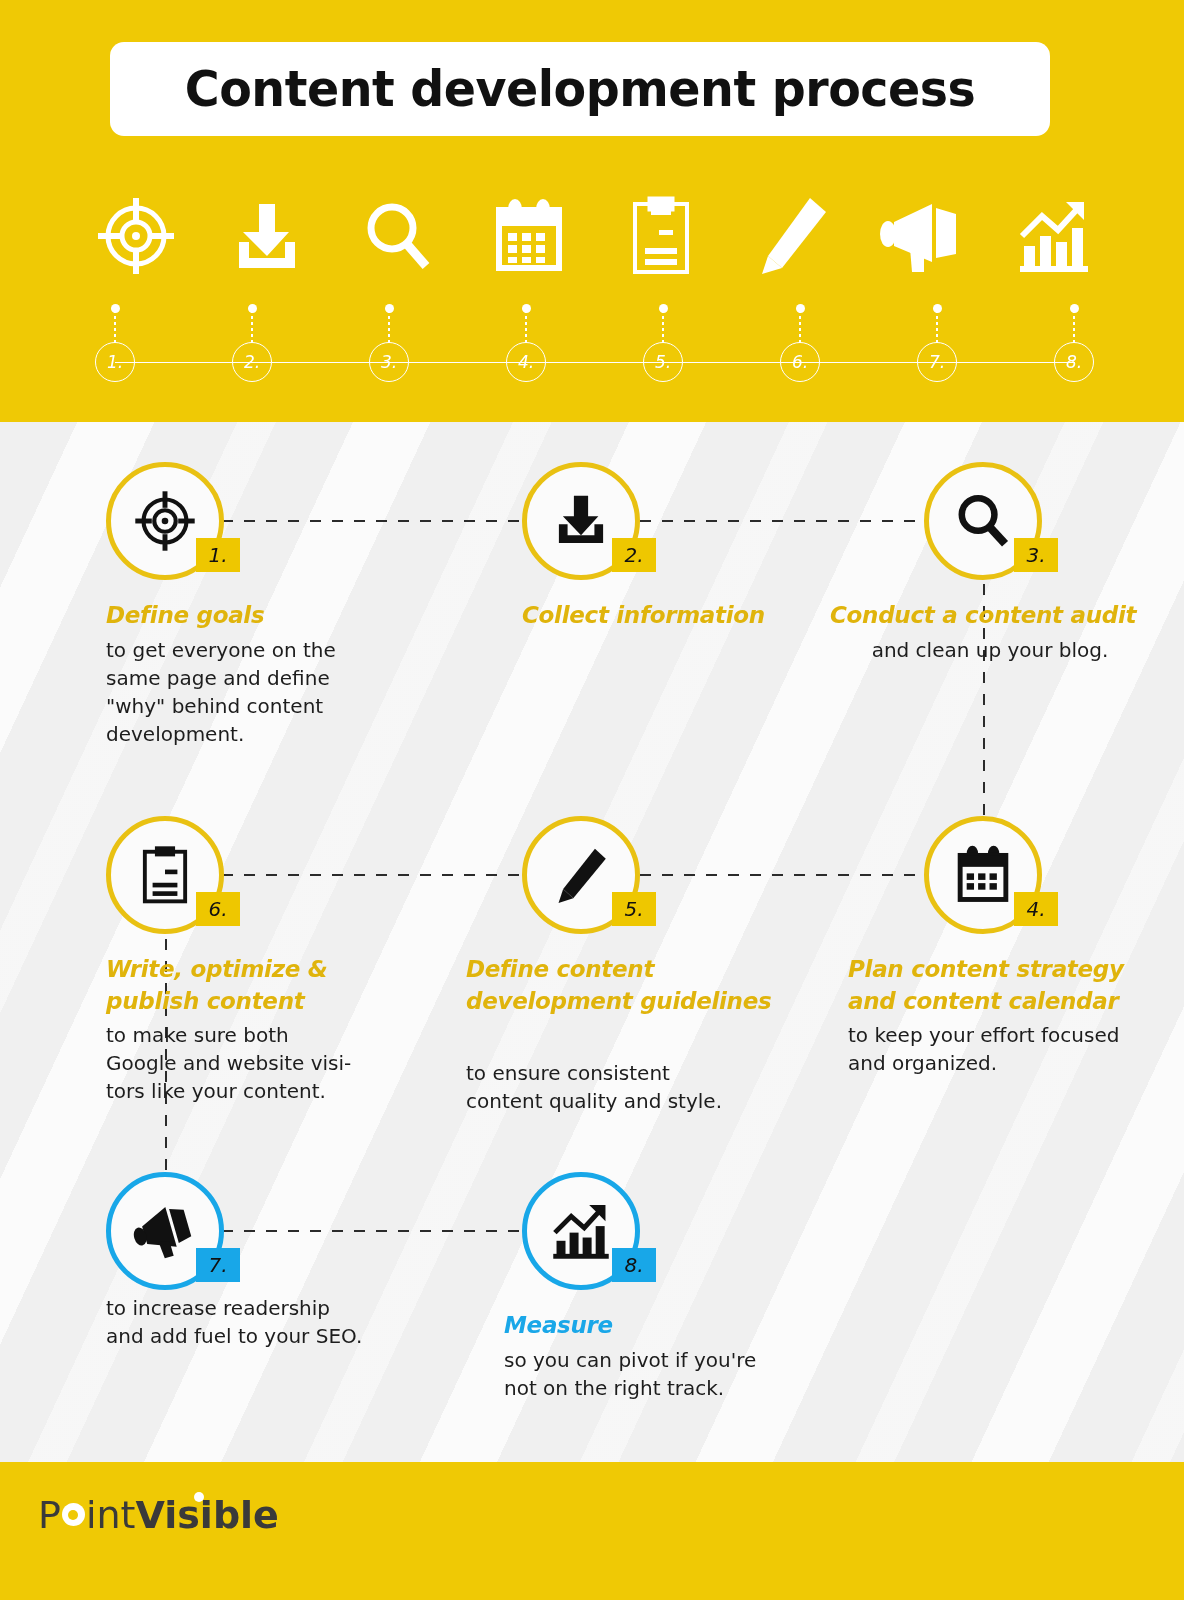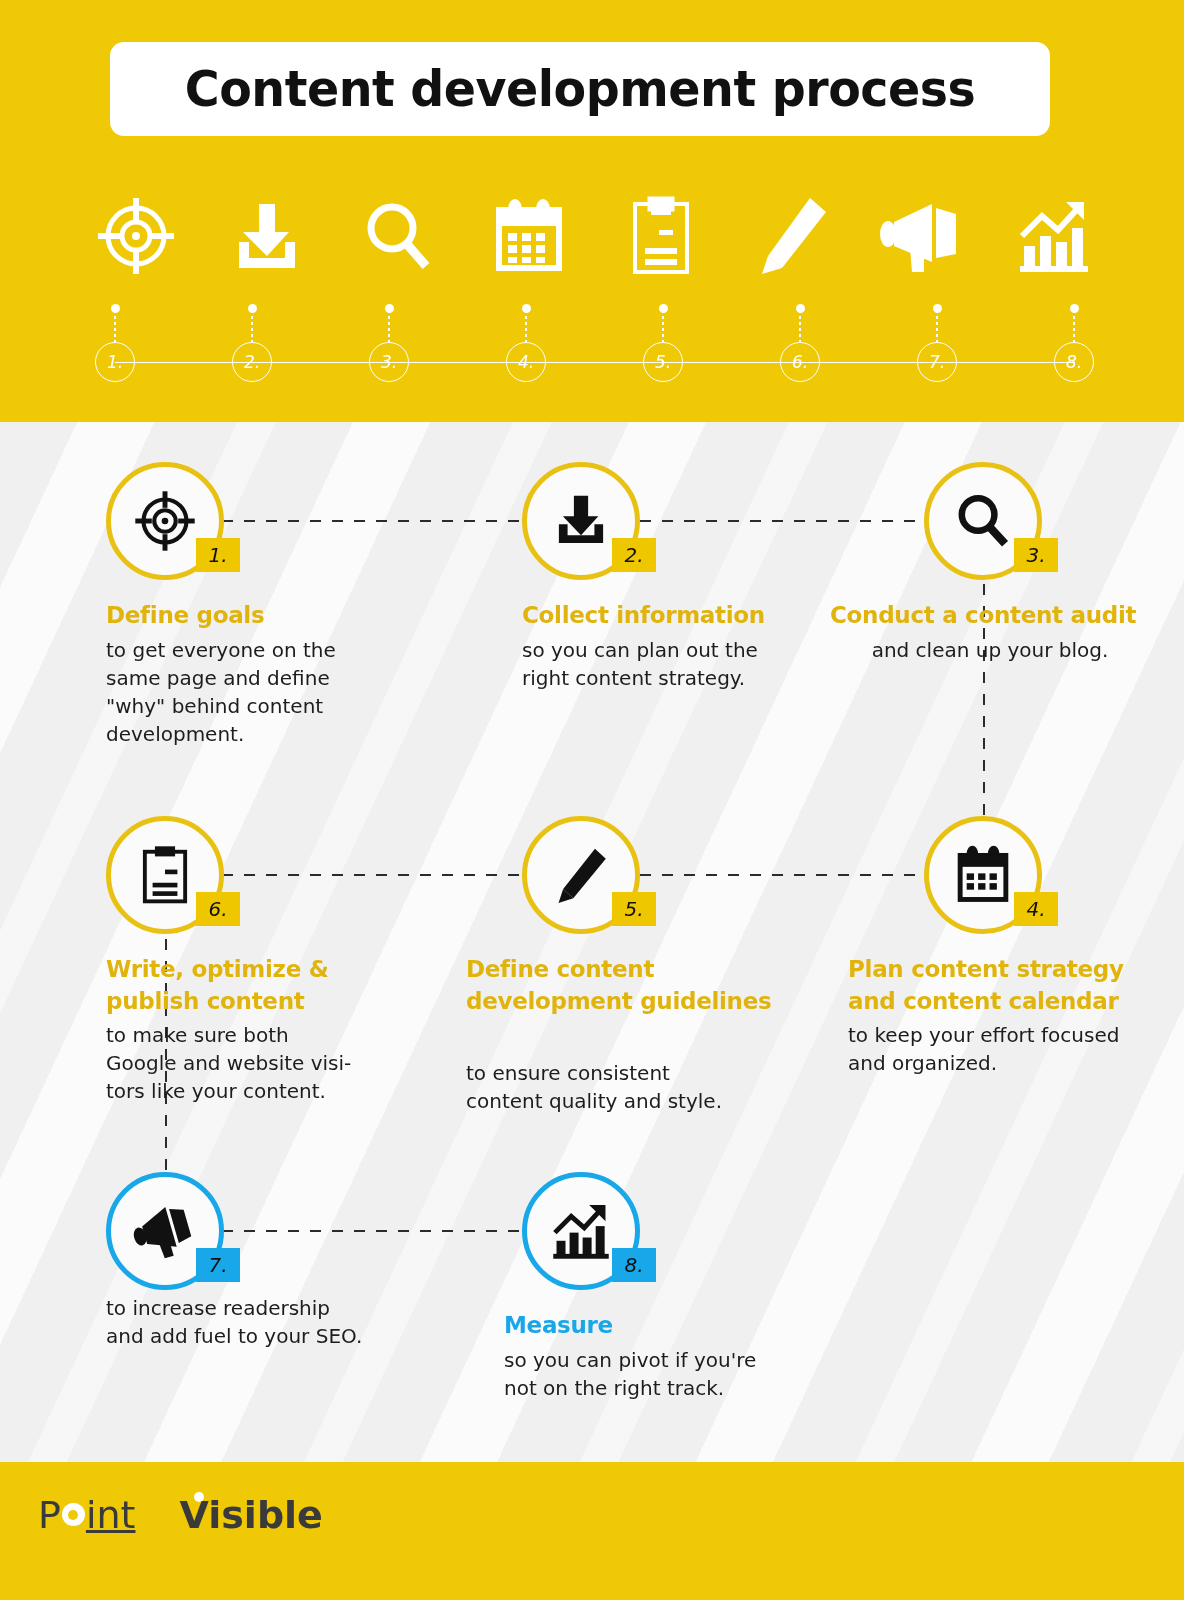--- a/index.html
+++ b/index.html
@@ -175,20 +175,21 @@
     font-size: 20px;
     color: #111111;
     z-index: 4;
   }
   .num-badge.gold { background: #eec700; }
   .num-badge.blue { background: #18a7e8; }
 
   .step-heading {
     margin-top: 20px;
     font-family: "DejaVu Sans", sans-serif;
+    font-style: italic;
     font-weight: bold;
     font-size: 23px;
     line-height: 1.38;
     letter-spacing: -0.3px;
   }
   .step-heading.gold { color: #e0b40c; }
   .step-heading.blue { color: #1aa7e8; }
 
   .step-body {
     margin-top: 4px;
@@ -229,22 +230,22 @@
     border-radius: 50%;
     background: #ffffff;
   }
   .logo .lo-o-hole {
     position: absolute;
     left: 7.5px; bottom: 8.5px;
     width: 10px; height: 10px;
     border-radius: 50%;
     background: #efc905;
   }
-  .logo .lo-int { font-weight: normal; text-decoration: underline; }
-  .logo .lo-visible { font-weight: bold; margin-left: 44px; }
+  .logo .lo-int { font-weight: normal; }
+  .logo .lo-visible { font-weight: bold; }
   .logo .lo-dot {
     position: absolute;
     left: 156px; top: 2px;
     width: 10px; height: 10px;
     border-radius: 50%;
     background: #ffffff;
   }
   .site-url {
     position: absolute;
     left: 38px; top: 76px;
@@ -451,22 +452,20 @@
     <div class="step-badgewrap">
       <div class="circle gold">
         <svg width="60" height="60" viewBox="0 0 76 76">
           <path d="M29 6 h18 v26 h13 L38 56 L15 32 h14 z" fill="#111"></path>
           <path d="M10 42 h11 v14 h34 V42 h11 v24 H10 z" fill="#111"></path>
         </svg>
       </div>
       <div class="num-badge gold">2.</div>
     </div>
     <div class="step-heading gold">Collect information</div>
-    <div class="step-body">so you can plan out the
-right content strategy.</div>
   </div>
 
   <div class="step" style="left:924px; top:40px; width:320px;">
     <div class="step-badgewrap">
       <div class="circle gold">
         <svg width="62" height="62" viewBox="0 0 76 76">
           <circle cx="32" cy="30" r="20" fill="none" stroke="#111" stroke-width="8"></circle>
           <line x1="45" y1="44" x2="65" y2="66" stroke="#111" stroke-width="10"></line>
         </svg>
       </div>

